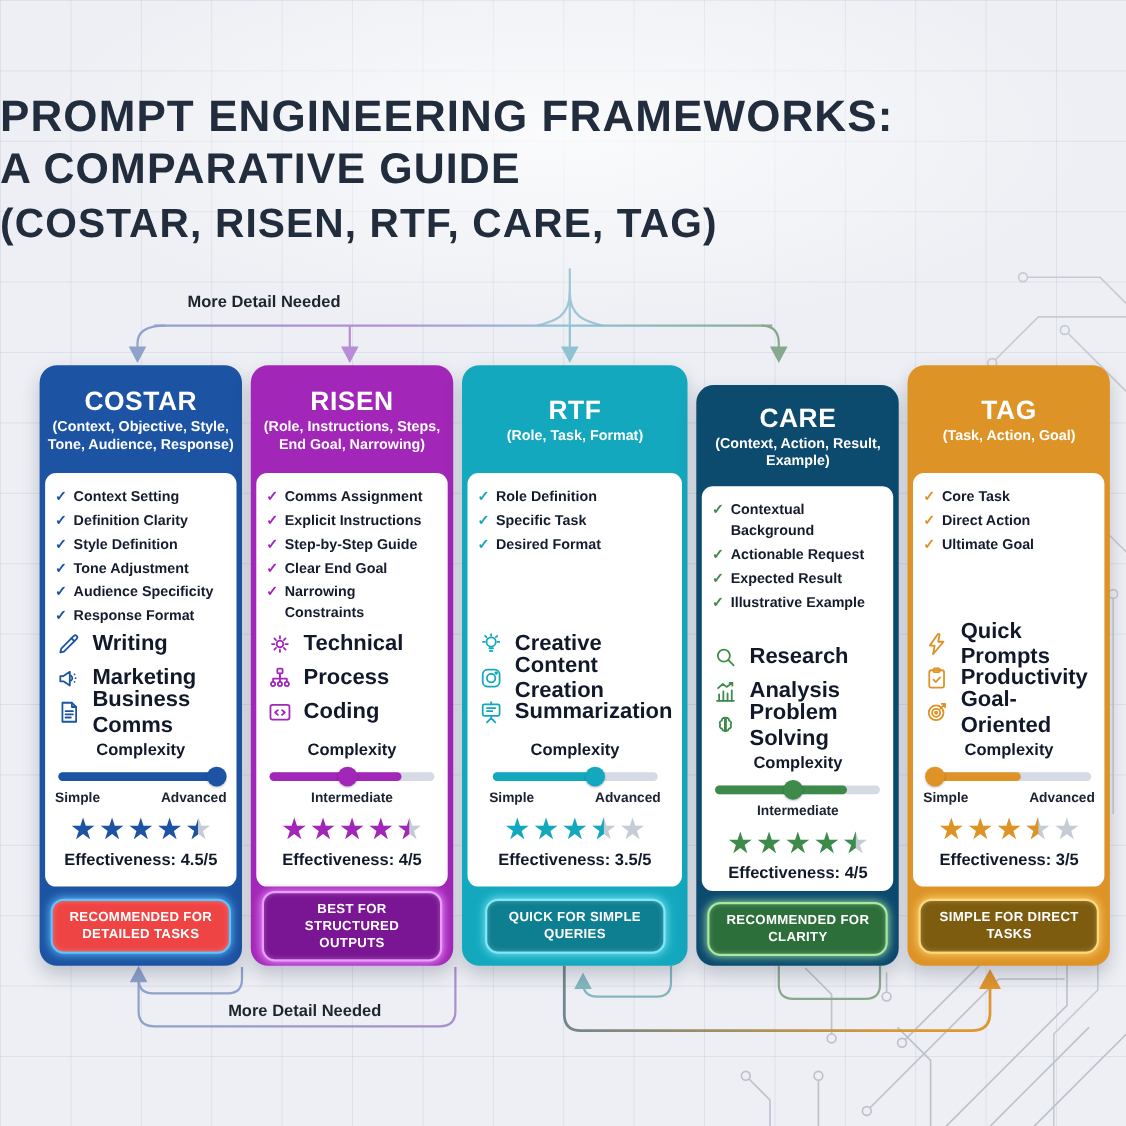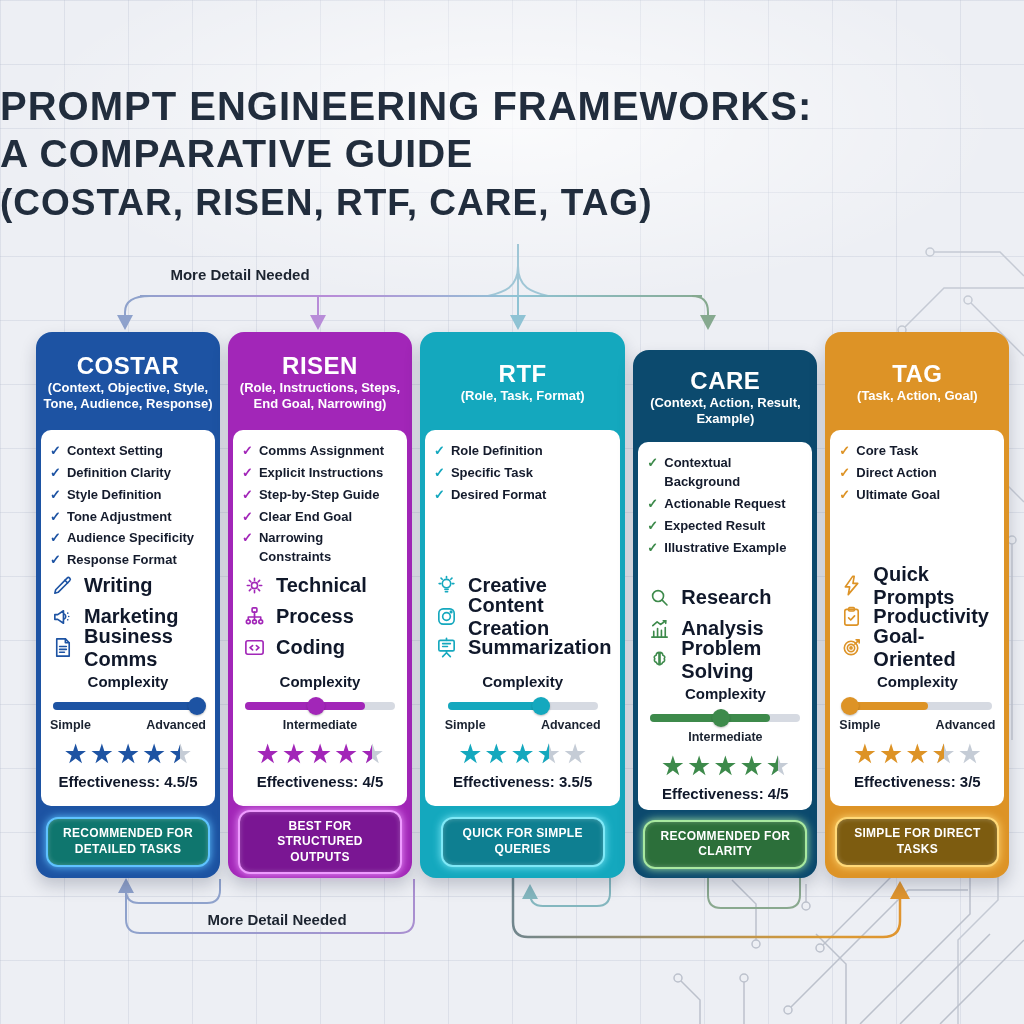--- a/index.html
+++ b/index.html
@@ -224,21 +224,21 @@
             <div class="knob" style="left: calc(96% - 9px); background: rgb(29, 83, 163);"></div>
           </div>
           <div class="scale two">
             <span>Simple</span>
             <span>Advanced</span>
           </div>
           <div class="stars"><span class="star" style="color: rgb(29, 83, 163);">★</span><span class="star" style="color: rgb(29, 83, 163);">★</span><span class="star" style="color: rgb(29, 83, 163);">★</span><span class="star" style="color: rgb(29, 83, 163);">★</span><span class="star">★<span class="half-fill" style="color: rgb(29, 83, 163);">★</span></span></div>
           <div class="effect">Effectiveness: 4.5/5</div>
         </div>
         <div class="col-footer">
-          <div class="badge" style="background: #0f766e; border-color: rgb(95, 195, 255); box-shadow: rgb(95, 195, 255) 0px 0px 9px, rgba(255, 255, 255, 0.28) 0px 0px 5px inset;">RECOMMENDED FOR DETAILED TASKS</div>
+          <div class="badge" style="background: #ef4444; border-color: rgb(95, 195, 255); box-shadow: rgb(95, 195, 255) 0px 0px 9px, rgba(255, 255, 255, 0.28) 0px 0px 5px inset;">RECOMMENDED FOR DETAILED TASKS</div>
         </div>
       </div>
       <div class="col" style="background: rgb(162, 38, 184);">
         <div class="col-header">
           <div class="col-title">RISEN</div>
           <div class="col-subtitle">(Role, Instructions, Steps, End Goal, Narrowing)</div>
         </div>
         <div class="col-body">
           <div class="checklist">
             <div class="chk">

